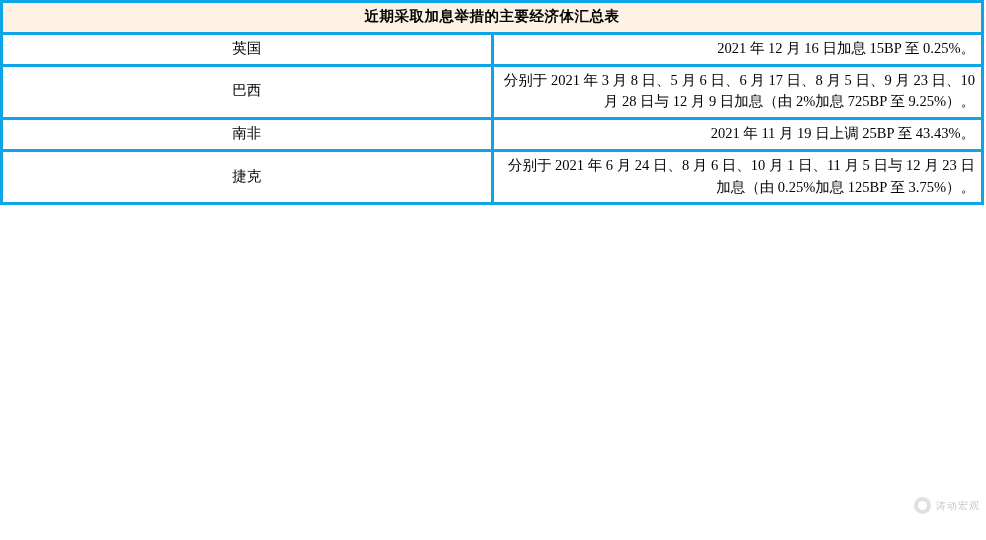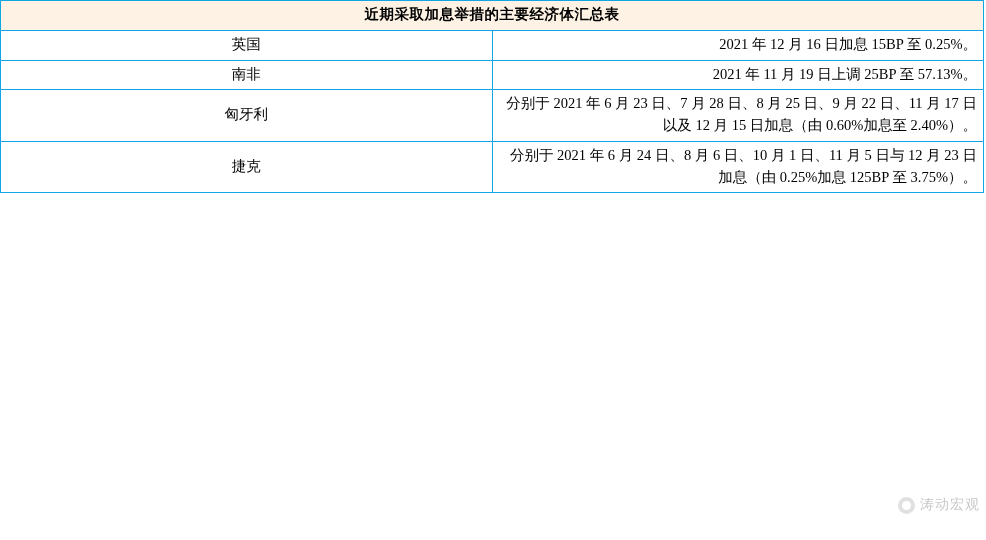--- a/index.html
+++ b/index.html
@@ -21,21 +21,21 @@
     box-sizing: border-box;
   }
   table.main {
     border-collapse: collapse;
     width: 984px;
     table-layout: fixed;
     margin: 0;
   }
   table.main td,
   table.main th {
-    border: 1px solid #0ea5e9;
+    border: 3px solid #0ea5e9;
     padding: 3px 6px 4px 6px;
     vertical-align: middle;
     font-size: 14.5px;
     line-height: 1.5;
     color: #000000;
   }
   .title-cell {
     background: #fdf2e4;
     text-align: center;
     font-weight: bold;
@@ -80,46 +80,46 @@
     position: absolute;
     left: 4px;
     top: 4px;
     width: 9px;
     height: 9px;
     border-radius: 50%;
     background: #ffffff;
   }
   .wm-text {
     font-family: "Liberation Sans", sans-serif;
-    font-size: 14px;
+    font-size: 10px;
     color: #9a9a9a;
     letter-spacing: 1px;
   }
 </style>
 </head>
 <body>
 
 <div class="page">
 
   <table class="main">
     <tbody>
       <tr>
         <td class="title-cell" colspan="2">近期采取加息举措的主要经济体汇总表</td>
       </tr>
       <tr>
         <td class="country-cell">英国</td>
         <td class="detail-cell">2021 年 12 月 16 日加息 15BP 至 0.25%。</td>
       </tr>
       <tr>
-        <td class="country-cell">南非</td>
-        <td class="detail-cell">2021 年 11 月 19 日上调 25BP 至 57.13%。</td>
+        <td class="country-cell">巴西</td>
+        <td class="detail-cell">分别于 2021 年 3 月 8 日、5 月 6 日、6 月 17 日、8 月 5 日、9 月 23 日、10 月 28 日与 12 月 9 日加息（由 2%加息 725BP 至 9.25%）。</td>
       </tr>
       <tr>
-        <td class="country-cell">匈牙利</td>
-        <td class="detail-cell">分别于 2021 年 6 月 23 日、7 月 28 日、8 月 25 日、9 月 22 日、11 月 17 日以及 12 月 15 日加息（由 0.60%加息至 2.40%）。</td>
+        <td class="country-cell">南非</td>
+        <td class="detail-cell">2021 年 11 月 19 日上调 25BP 至 43.43%。</td>
       </tr>
       <tr>
         <td class="country-cell">捷克</td>
         <td class="detail-cell">分别于 2021 年 6 月 24 日、8 月 6 日、10 月 1 日、11 月 5 日与 12 月 23 日加息（由 0.25%加息 125BP 至 3.75%）。</td>
       </tr>
 
     </tbody>
   </table>
 
   <div class="watermark">

